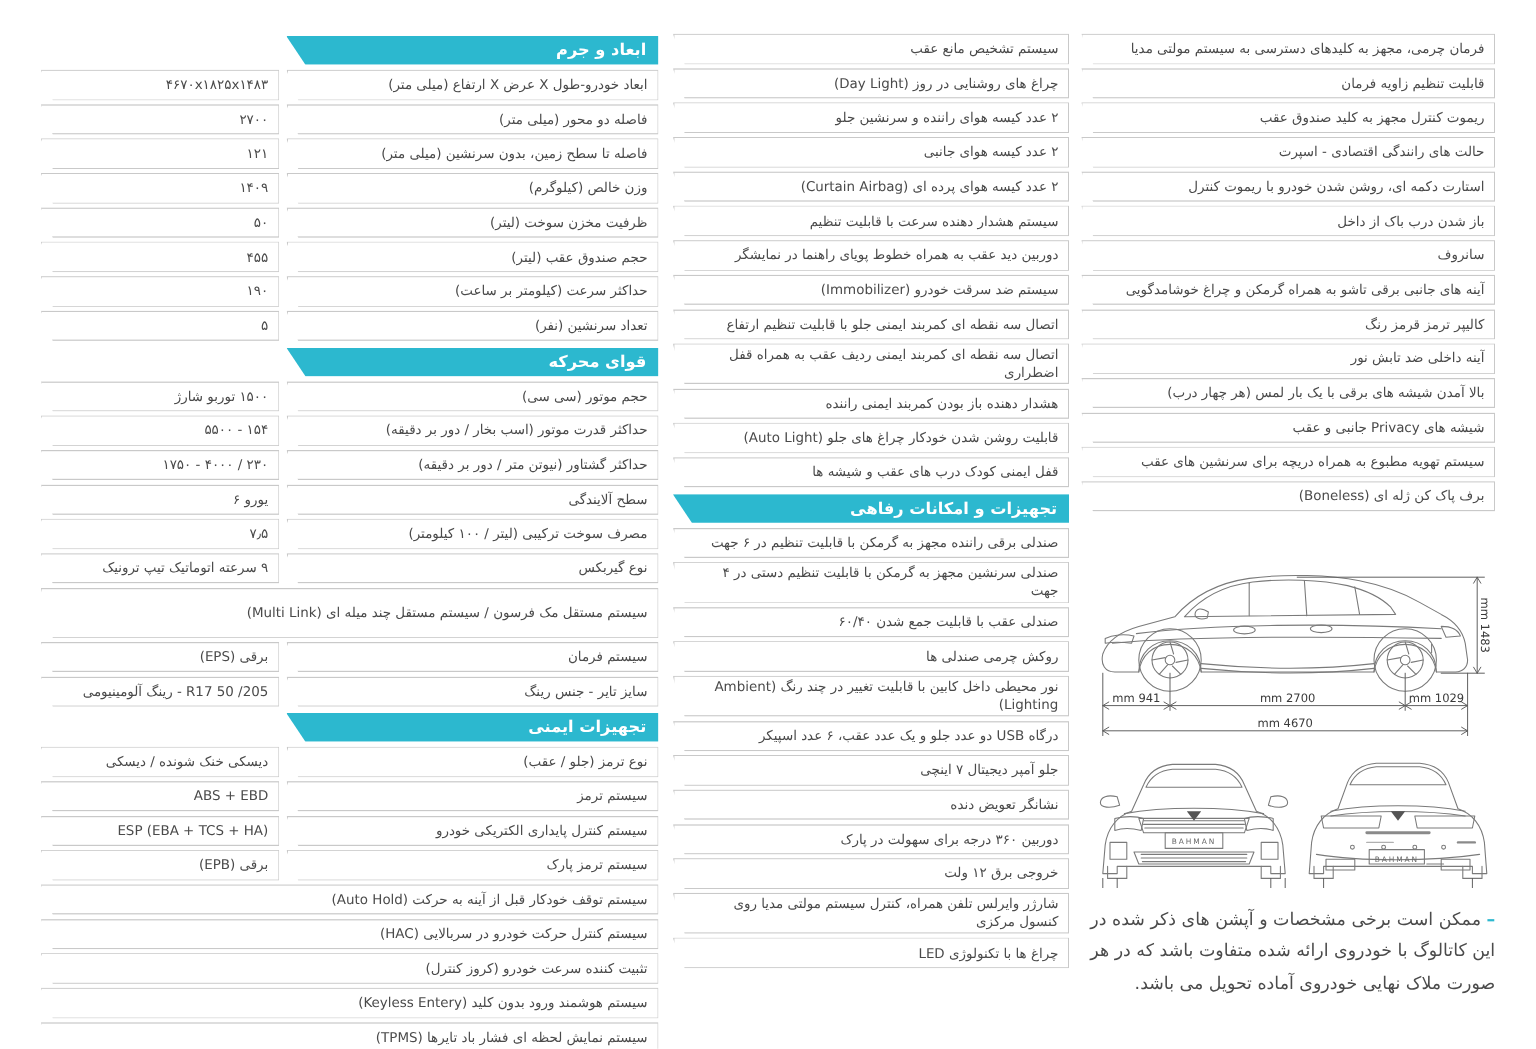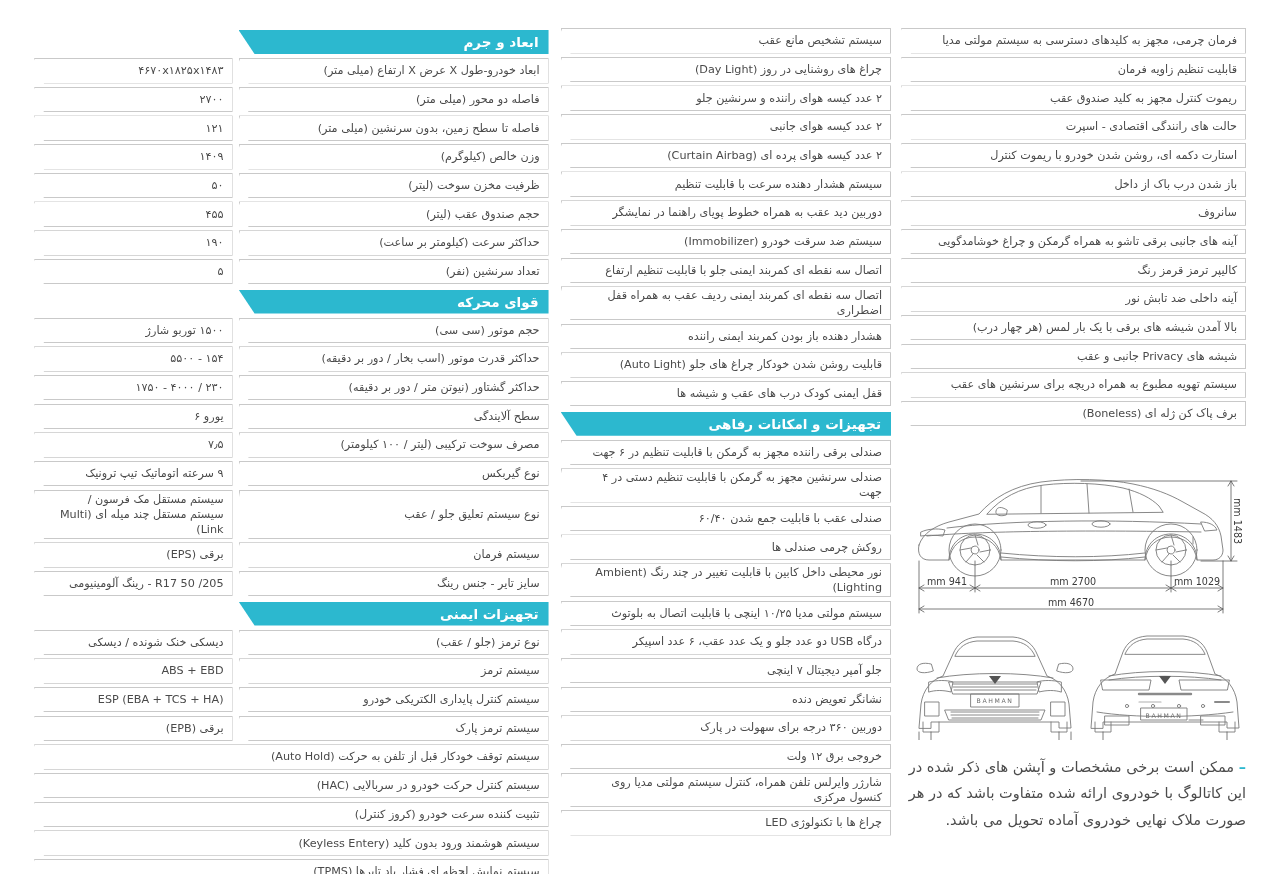--- a/index.html
+++ b/index.html
@@ -429,23 +429,20 @@
         <div class="row">
           <span class="txt">صندلی عقب با قابلیت جمع شدن ۶۰/۴۰</span>
         </div>
         <div class="row">
           <span class="txt">روکش چرمی صندلی ها</span>
         </div>
         <div class="row">
           <span class="txt">نور محیطی داخل کابین با قابلیت تغییر در چند رنگ (Ambient Lighting)</span>
         </div>
         <div class="row">
-          <span class="txt">سیستم مولتی مدیا ۱۰/۲۵ اینچی با قابلیت اتصال به بلوتوث</span>
-        </div>
-        <div class="row">
           <span class="txt">درگاه USB دو عدد جلو و یک عدد عقب، ۶ عدد اسپیکر</span>
         </div>
         <div class="row">
           <span class="txt">جلو آمپر دیجیتال ۷ اینچی</span>
         </div>
         <div class="row">
           <span class="txt">نشانگر تعویض دنده</span>
         </div>
         <div class="row">
           <span class="txt">دوربین ۳۶۰ درجه برای سهولت در پارک</span>
@@ -636,25 +633,20 @@
               <span class="txt">نوع گیربکس</span>
             </div>
           </div>
           <div class="cell-value">
             <div class="row">
               <span class="txt">۹ سرعته اتوماتیک تیپ ترونیک</span>
             </div>
           </div>
         </div>
         <div class="pairline">
-          <div class="cell-label">
-            <div class="row">
-              <span class="txt">نوع سیستم تعلیق جلو / عقب</span>
-            </div>
-          </div>
           <div class="cell-value">
             <div class="row tall">
               <span class="txt">سیستم مستقل مک فرسون / سیستم مستقل چند میله ای (Multi Link)</span>
             </div>
           </div>
         </div>
         <div class="pairline">
           <div class="cell-label">
             <div class="row">
               <span class="txt">سیستم فرمان</span>
@@ -726,21 +718,21 @@
             </div>
           </div>
           <div class="cell-value">
             <div class="row">
               <span class="txt">برقی (EPB)</span>
             </div>
           </div>
         </div>
         <div class="fullrow">
           <div class="row">
-            <span class="txt">سیستم توقف خودکار قبل از تلفن به حرکت (Auto Hold)</span>
+            <span class="txt">سیستم توقف خودکار قبل از آینه به حرکت (Auto Hold)</span>
           </div>
         </div>
         <div class="fullrow">
           <div class="row">
             <span class="txt">سیستم کنترل حرکت خودرو در سربالایی (HAC)</span>
           </div>
         </div>
         <div class="fullrow">
           <div class="row">
             <span class="txt">تثبیت کننده سرعت خودرو (کروز کنترل)</span>

